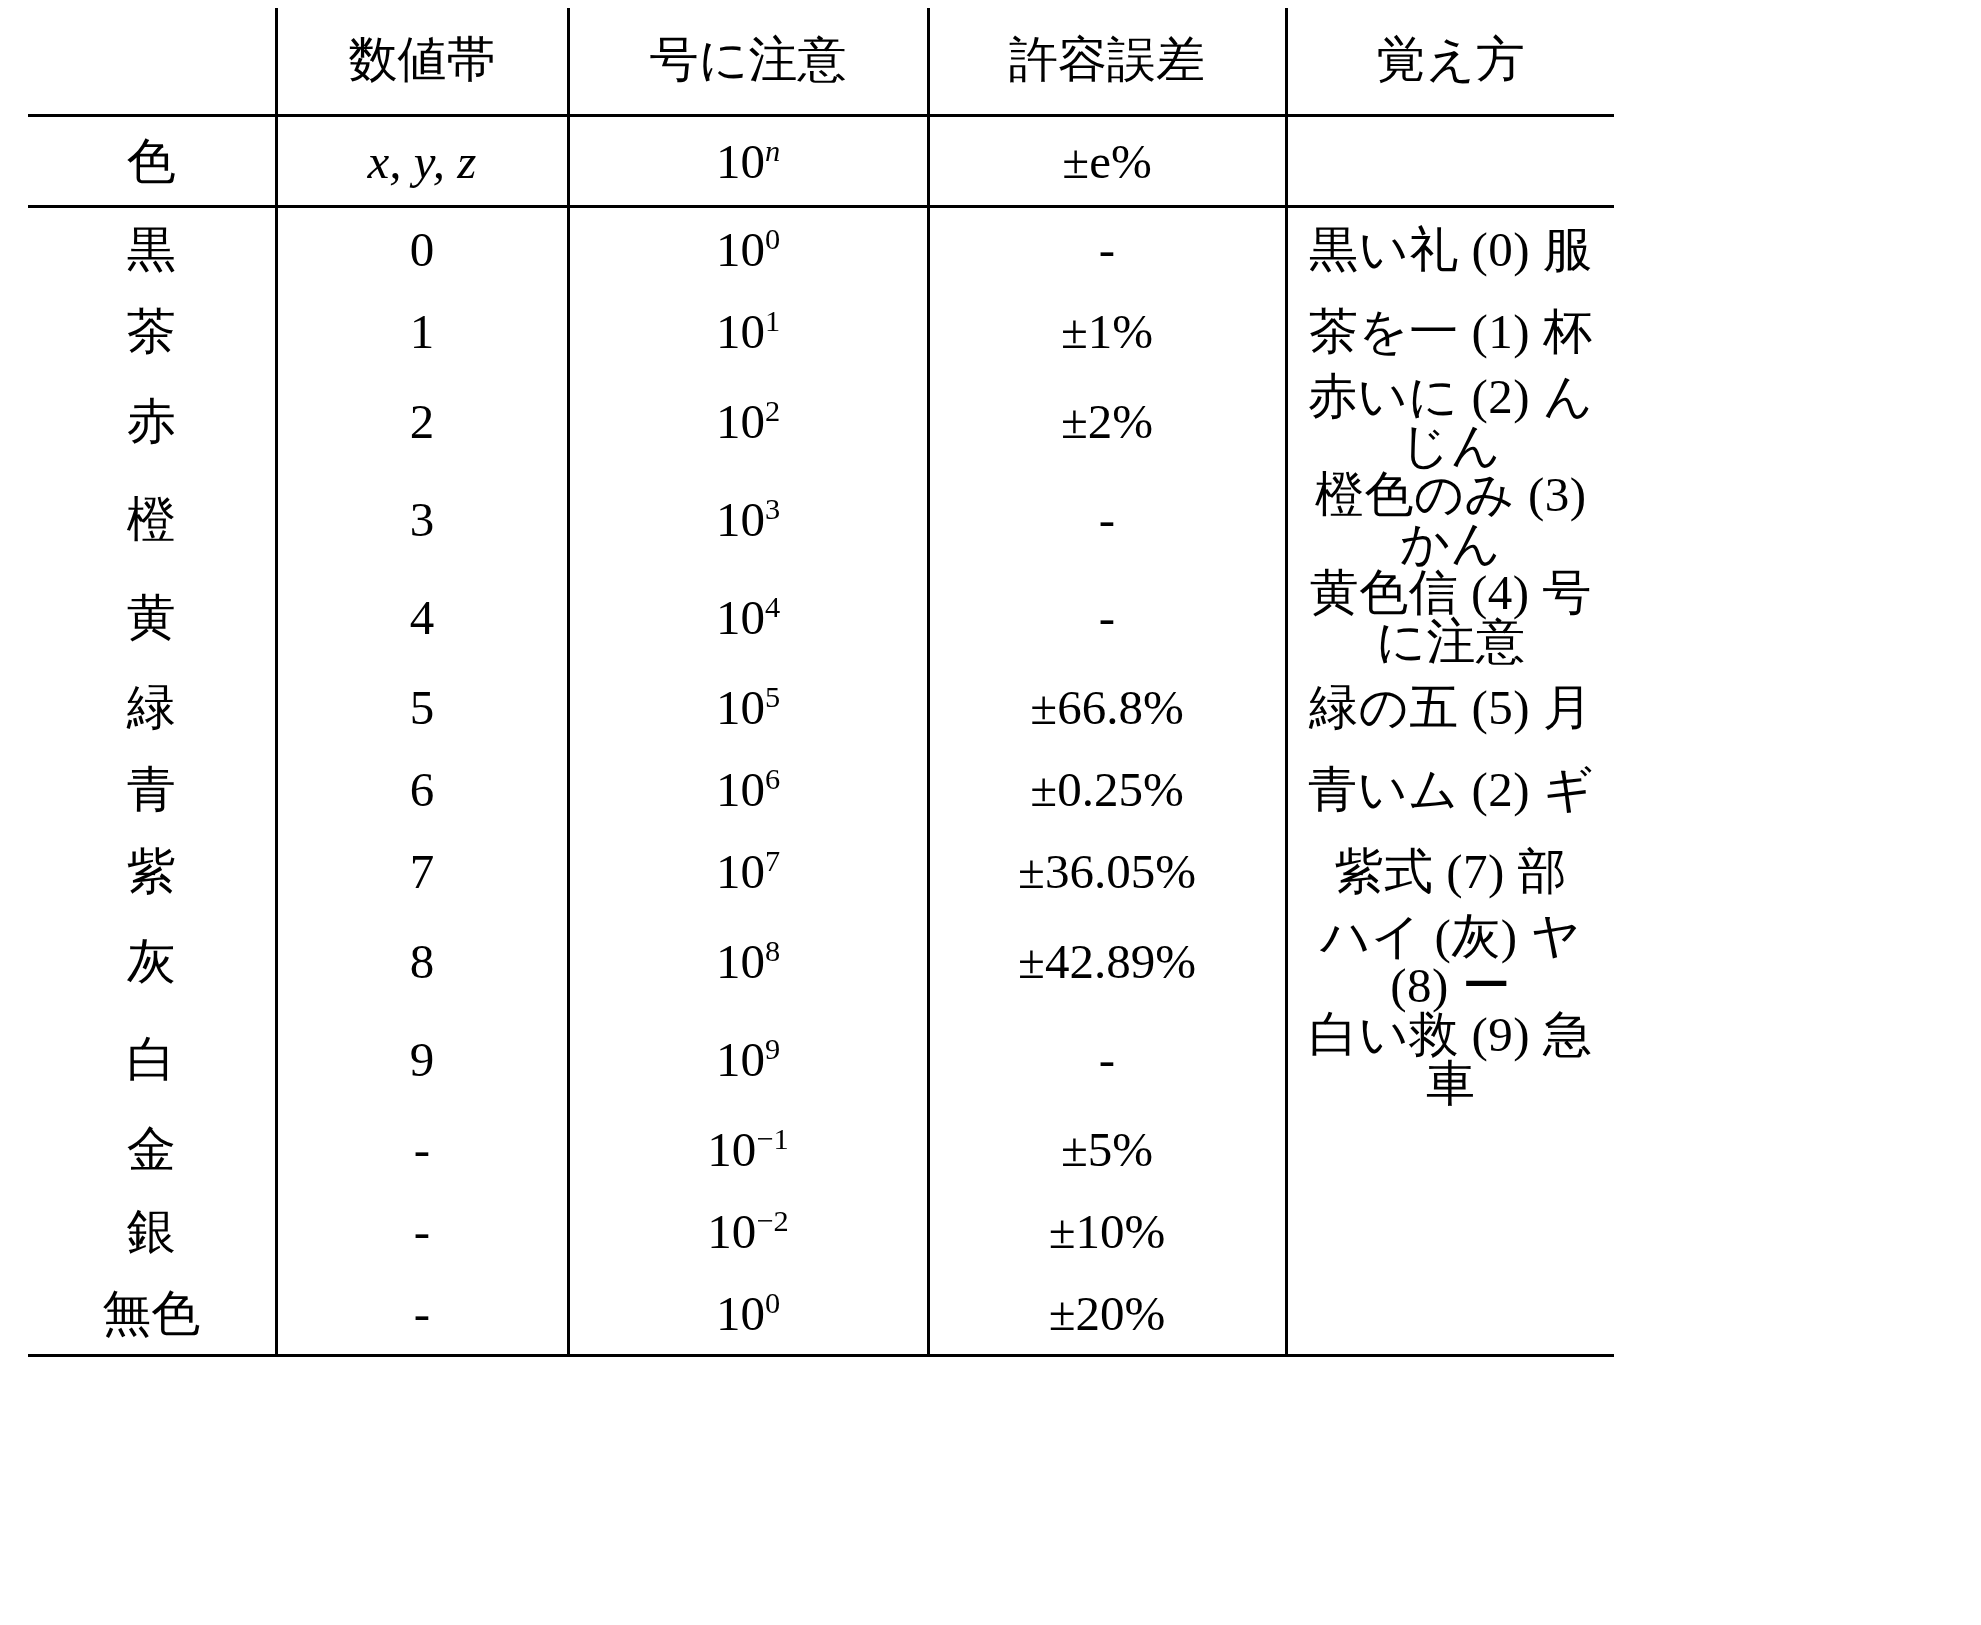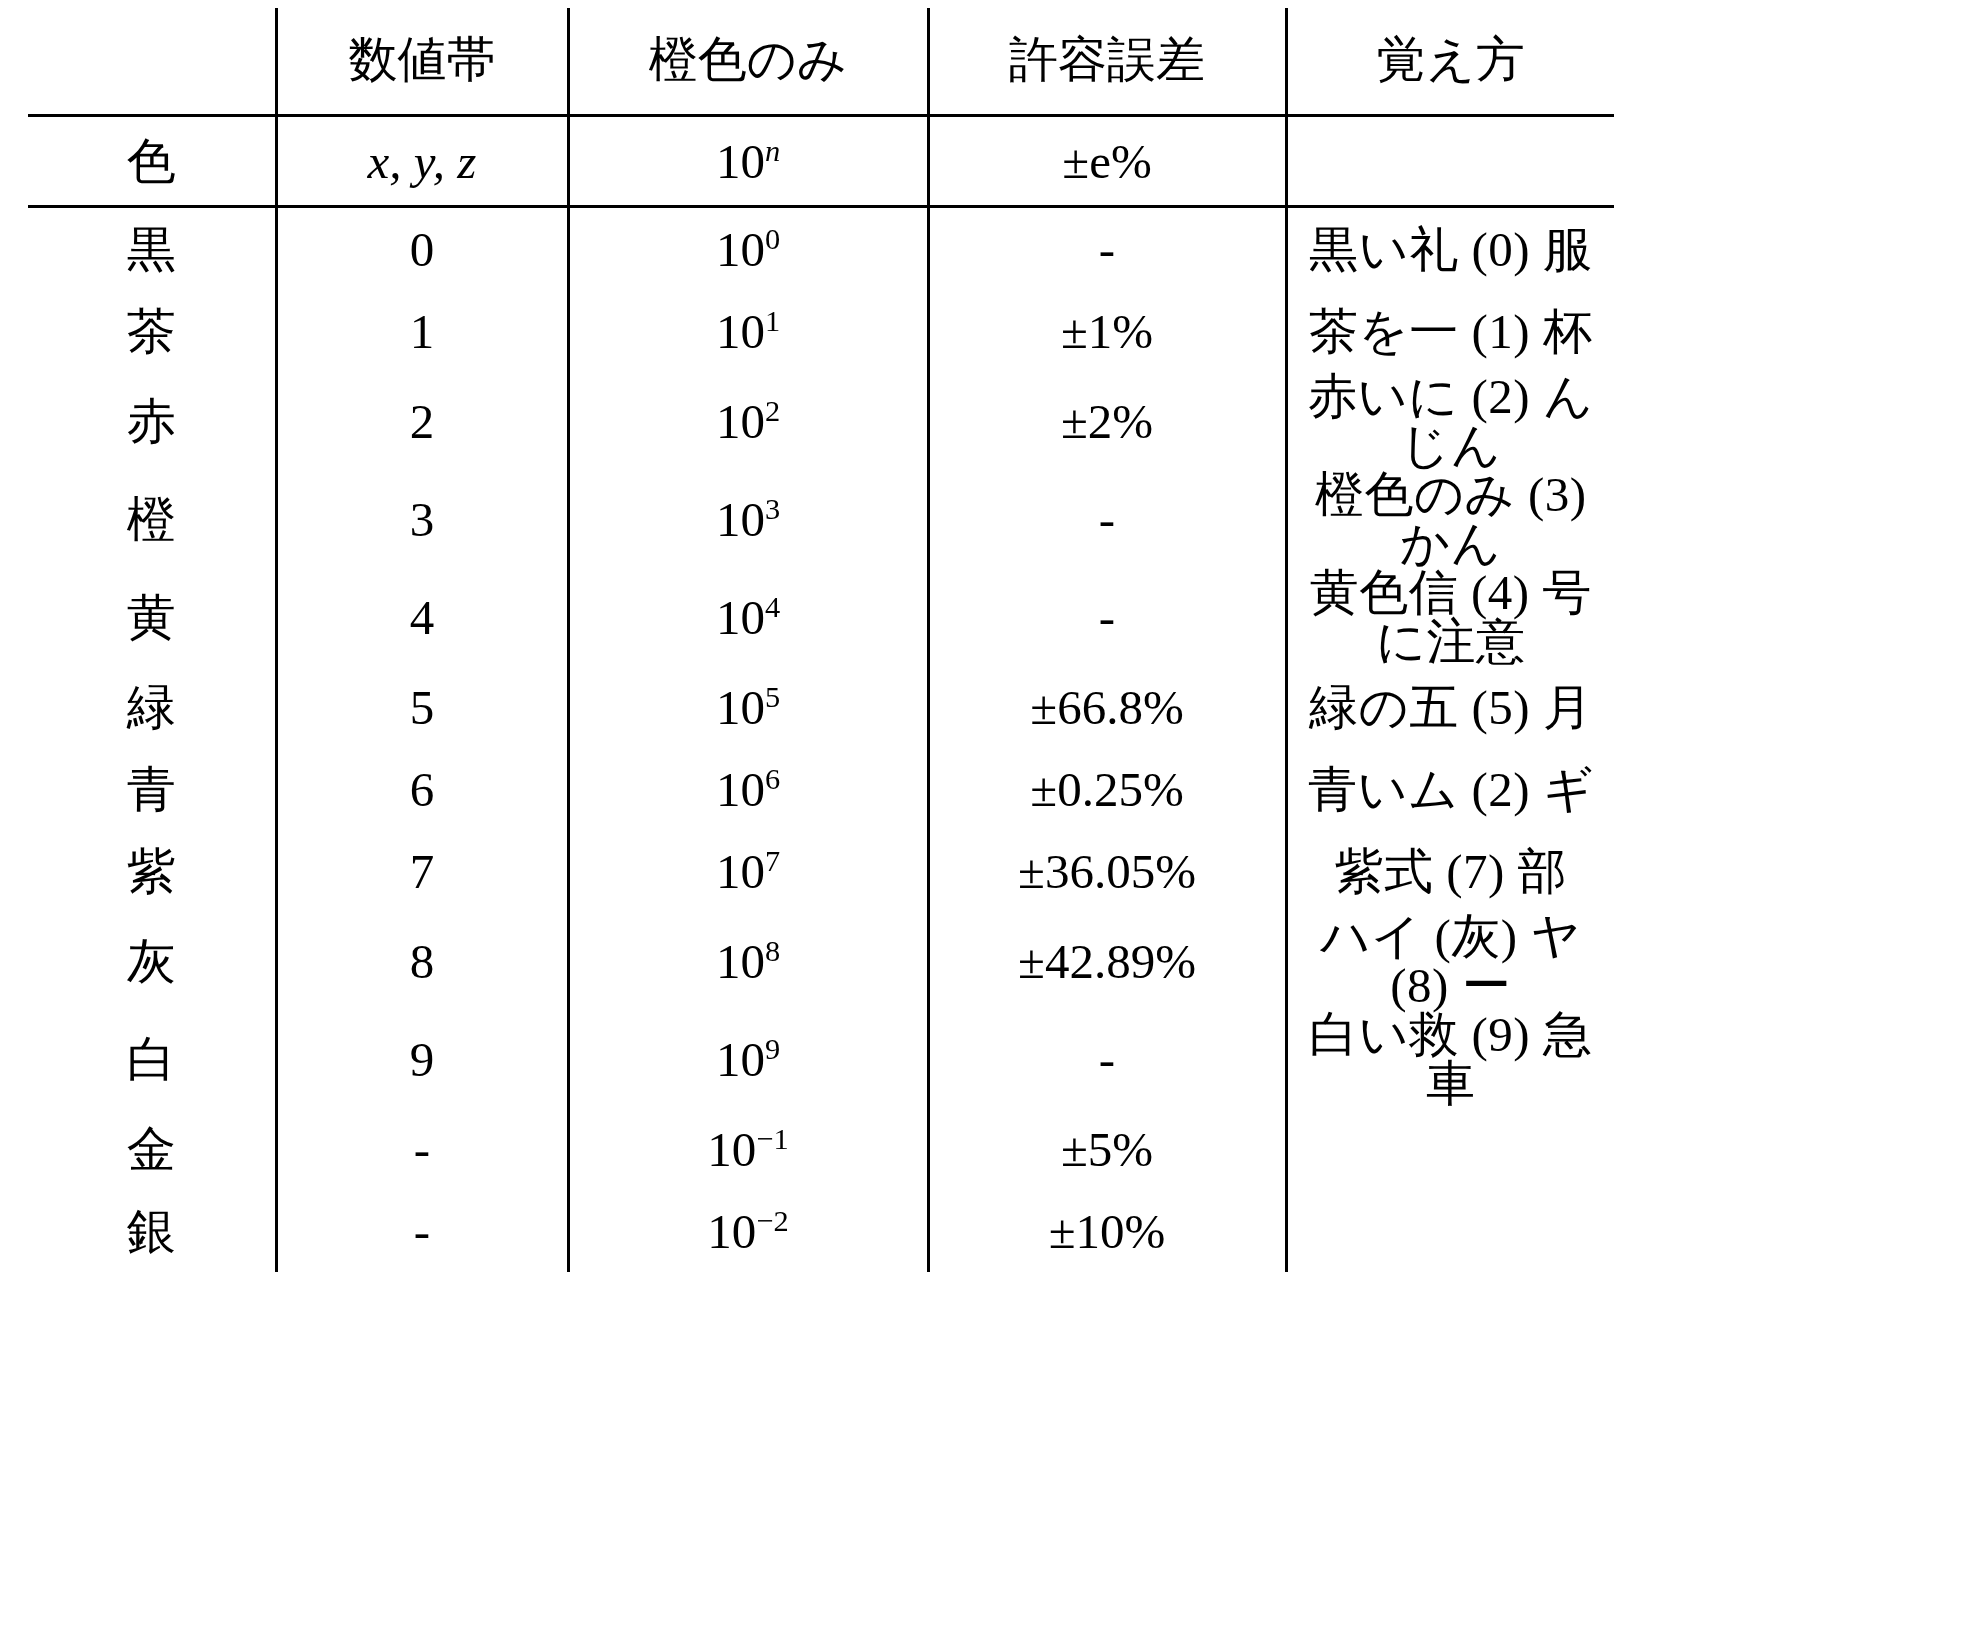--- a/index.html
+++ b/index.html
@@ -91,21 +91,21 @@
       <col class="c-color">
         <col class="c-digit">
         <col class="c-mult">
         <col class="c-tol">
         <col class="c-mnem">
     </colgroup>
     <thead>
       <tr class="head-row">
         <th></th>
         <th>数値帯</th>
-        <th>橙色のみ</th>
+        <th>号に注意</th>
         <th>許容誤差</th>
         <th>覚え方</th>
       </tr>
     </thead>
     <tbody>
       <tr class="sub-row">
         <td>色</td>
         <td class="math math-italic">x, y, z</td>
         <td>
           <span class="pow math"><span>10</span><sup class="it">n</sup></span>
@@ -227,15 +227,24 @@
       <tr class="data-row">
         <td>銀</td>
         <td class="math dash">-</td>
         <td>
           <span class="pow math"><span>10</span><sup>−2</sup></span>
         </td>
         <td class="math">±10%</td>
         <td class="mnemonic"></td>
       </tr>
 
+      <tr class="data-row last-row">
+        <td>無色</td>
+        <td class="math dash">-</td>
+        <td>
+          <span class="pow math"><span>10</span><sup>0</sup></span>
+        </td>
+        <td class="math">±20%</td>
+        <td class="mnemonic"></td>
+      </tr>
     </tbody>
   </table>
 </div>
 
 </body></html>

